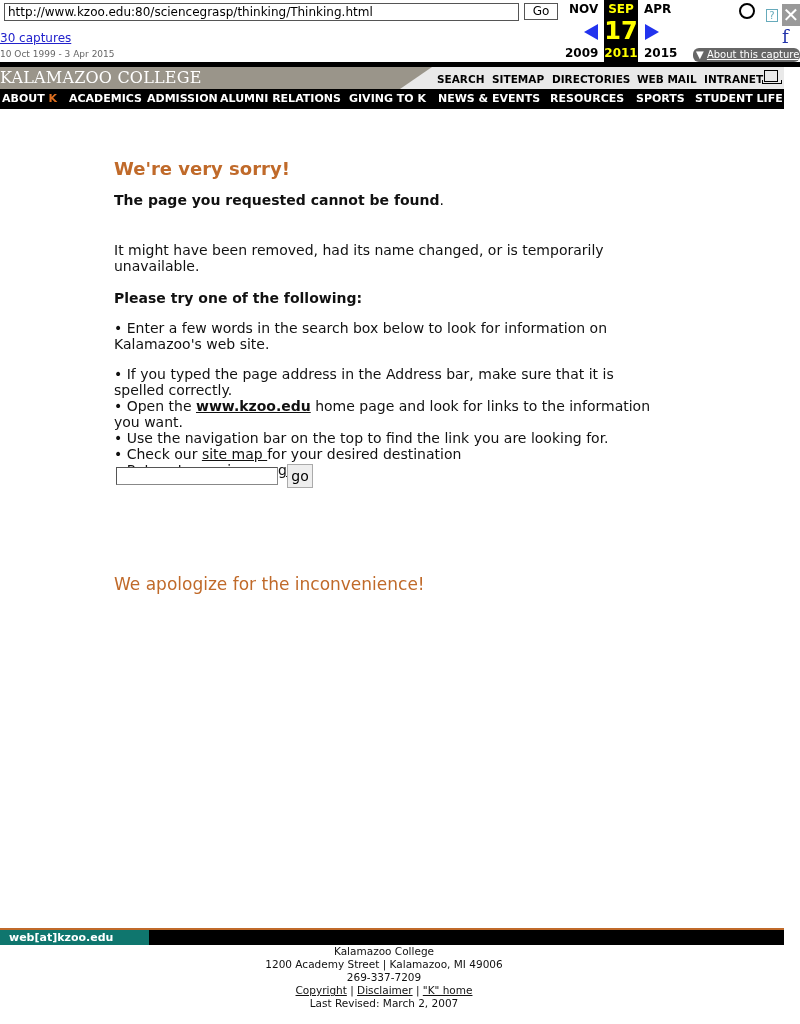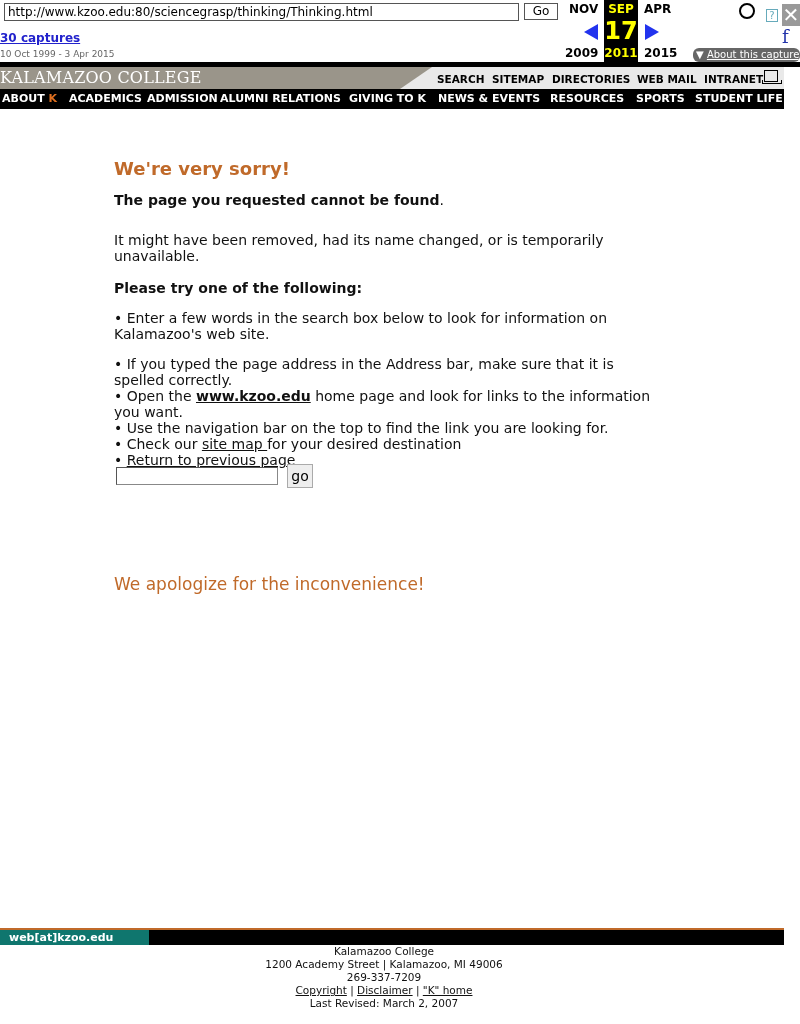--- a/index.html
+++ b/index.html
@@ -3,21 +3,21 @@
   <meta charset="utf-8">
   <style>
     * { box-sizing: border-box; margin: 0; padding: 0; }
     html, body { width: 800px; height: 1024px; background: #fff; overflow: hidden; }
     body { font-family: "DejaVu Sans", sans-serif; color: #000; position: relative; }
 
     
     #wb { position: absolute; left: 0; top: 0; width: 800px; height: 62px; background: #fff; }
     #wb-url { position: absolute; left: 4px; top: 3px; width: 515px; height: 18px; border: 1px solid #555; font-family: "DejaVu Sans", sans-serif; font-size: 12px; padding: 0 3px; line-height: 16px; color: #000; background: #fff; }
     #wb-go { position: absolute; left: 524px; top: 3px; width: 34px; height: 17px; border: 1px solid #555; background: #fff; font-size: 12px; line-height: 15px; text-align: center; font-family: "DejaVu Sans", sans-serif; }
-    #wb-captures { position: absolute; left: 0; top: 31px; font-size: 12px; font-weight: bold; color: #2222cc; text-decoration: underline; }
+    #wb-captures { position: absolute; left: 0; top: 31px; font-size: 12px; font-weight: normal; color: #2222cc; text-decoration: underline; }
     #wb-range { position: absolute; left: 0; top: 49px; font-size: 9px; color: #666; }
     .wb-month { position: absolute; top: 2px; font-size: 12px; font-weight: bold; color: #000; }
     .wb-year { position: absolute; top: 46px; font-size: 12px; font-weight: bold; color: #000; }
     #wb-cur { position: absolute; left: 604px; top: 0; width: 34px; height: 62px; background: #000; }
     #wb-cur-month { position: absolute; left: 0; width: 34px; top: 2px; text-align: center; font-size: 12px; font-weight: bold; color: #ff0; }
     #wb-cur-day { position: absolute; left: 0; width: 34px; top: 16px; text-align: center; font-size: 24px; font-weight: bold; color: #ff0; line-height: 30px; }
     #wb-cur-year { position: absolute; left: 0; width: 34px; top: 46px; text-align: center; font-size: 12px; font-weight: bold; color: #ff0; }
     .wb-arrow { position: absolute; top: 24px; width: 0; height: 0; border-top: 8px solid transparent; border-bottom: 8px solid transparent; }
     #wb-prev { left: 584px; border-right: 14px solid #2233ee; }
     #wb-next { left: 645px; border-left: 14px solid #2233ee; }
@@ -111,21 +111,21 @@
 <div class="nav-item" style="left:220px">ALUMNI RELATIONS</div>
 <div class="nav-item" style="left:349px">GIVING TO K</div>
 <div class="nav-item" style="left:438px">NEWS &amp; EVENTS</div>
 <div class="nav-item" style="left:550px">RESOURCES</div>
 <div class="nav-item" style="left:636px">SPORTS</div>
 <div class="nav-item" style="left:695px">STUDENT LIFE</div>
 
 <div id="content">
   <div id="title">We're very sorry!</div>
   <div class="p" style="margin-top:12px"><span class="b">The page you requested cannot be found</span><span>.</span></div>
-  <div class="p" style="margin-top:24px">It might have been removed, had its name changed, or is temporarily unavailable.</div>
+  <div class="p" style="margin-top:34px">It might have been removed, had its name changed, or is temporarily unavailable.</div>
   <div class="p b" style="margin-top:16px">Please try one of the following:</div>
   <div style="margin-top:14px">• Enter a few words in the search box below to look for information on Kalamazoo's web site.</div>
   <div style="margin-top:14px">
     <div>• If you typed the page address in the Address bar, make sure that it is spelled correctly.</div>
     <div><span>• Open the </span><a class="b">www.kzoo.edu</a><span> home page and look for links to the information you want.</span></div>
     <div>• Use the navigation bar on the top to find the link you are looking for.</div>
     <div><span>• Check our </span><a>site map </a><span>for your desired destination</span></div>
     <div><span>• </span><a>Return to previous page</a></div>
   </div>
 </div>

